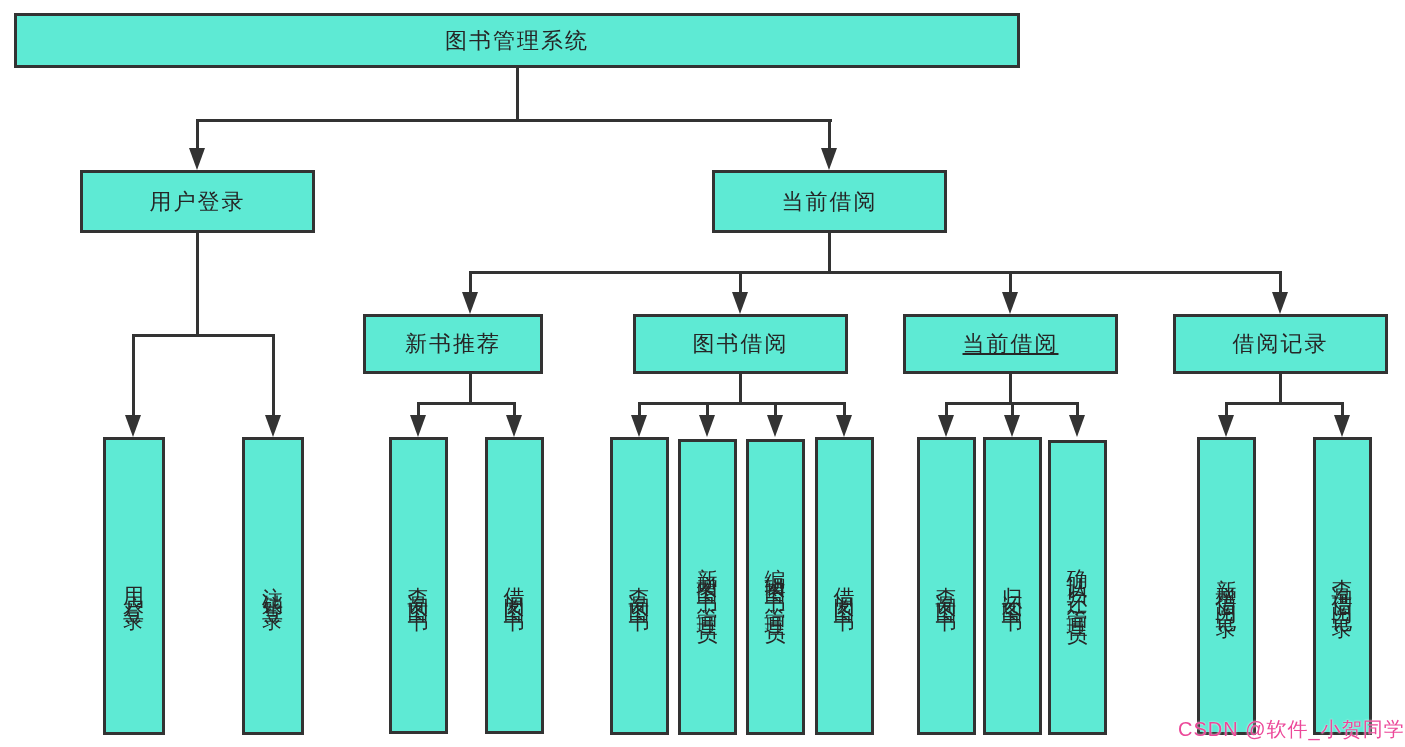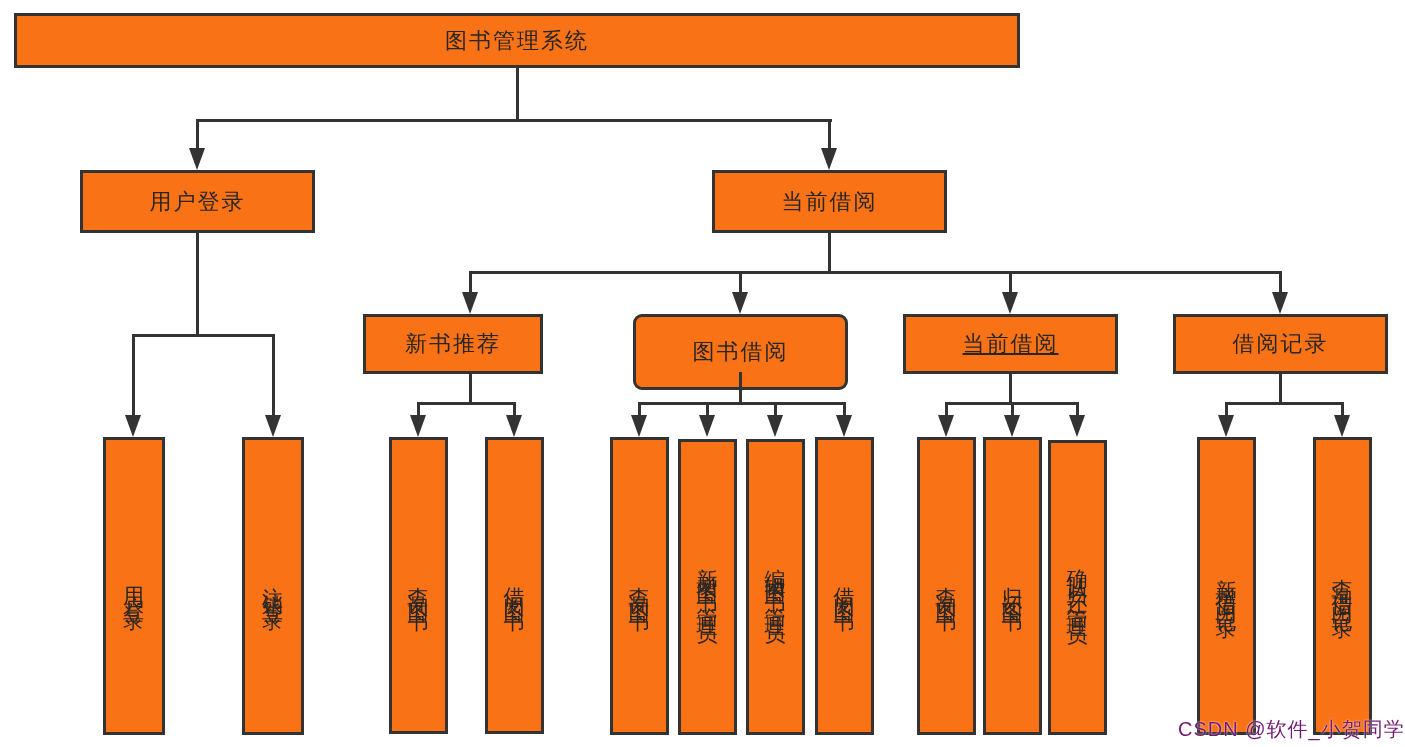--- a/index.html
+++ b/index.html
@@ -1,36 +1,36 @@
 <!DOCTYPE html>
 <html><head>
 <meta charset="utf-8">
 <style>
   html,body{margin:0;padding:0;background:#ffffff;}
   body{font-family:"Liberation Sans","DejaVu Sans",sans-serif;}
   .stage{position:relative;width:1405px;height:747px;background:#ffffff;overflow:hidden;}
   .box{
-    position:absolute;box-sizing:border-box;border:3px solid #333333;background:#f97316;
+    position:absolute;box-sizing:border-box;border:3px solid #333333;background:#5eead4;
     display:flex;align-items:center;justify-content:center;
     color:#262626;font-size:22px;letter-spacing:2px;font-weight:400;
   }
   .vtext{
     writing-mode:vertical-rl;text-orientation:mixed;
     font-size:21px;letter-spacing:8px;line-height:1;color:#262626;
   }
   .hline{position:absolute;height:3px;background:#333333;}
   .vline{position:absolute;width:3px;background:#333333;}
   .arrow{
     position:absolute;width:0;height:0;
     border-left:8px solid transparent;border-right:8px solid transparent;
     border-top:22px solid #333333;
   }
   .watermark{
     position:absolute;left:1178px;top:716px;z-index:5;
-    color:#701a75;font-size:20px;letter-spacing:1px;white-space:nowrap;
+    color:#ec4899;font-size:20px;letter-spacing:1px;white-space:nowrap;
     text-shadow:0 0 2px #ffffff;
   }
 </style>
 </head>
 <body>
 
 <div class="stage">
 
   <div class="box" style="left:14px;top:13px;width:1006px;height:55px;">
     <span>图书管理系统</span>
@@ -64,21 +64,21 @@
   <div class="vline" style="left:739px;top:271px;height:23px;"></div>
   <div class="arrow" style="left:732px;top:292px;"></div>
   <div class="vline" style="left:1009px;top:271px;height:23px;"></div>
   <div class="arrow" style="left:1002px;top:292px;"></div>
   <div class="vline" style="left:1279px;top:271px;height:23px;"></div>
   <div class="arrow" style="left:1272px;top:292px;"></div>
 
   <div class="box" style="left:363px;top:314px;width:180px;height:60px;">
     <span>新书推荐</span>
   </div>
-  <div class="box" style="left:633px;top:314px;width:215px;height:76px;border-radius:9px;">
+  <div class="box" style="left:633px;top:314px;width:215px;height:60px;">
     <span>图书借阅</span>
   </div>
   <div class="box" style="left:903px;top:314px;width:215px;height:60px;text-decoration:underline;">
     <span>当前借阅</span>
   </div>
   <div class="box" style="left:1173px;top:314px;width:215px;height:60px;">
     <span>借阅记录</span>
   </div>
 
   <div class="vline" style="left:469px;top:372px;height:33px;"></div>

